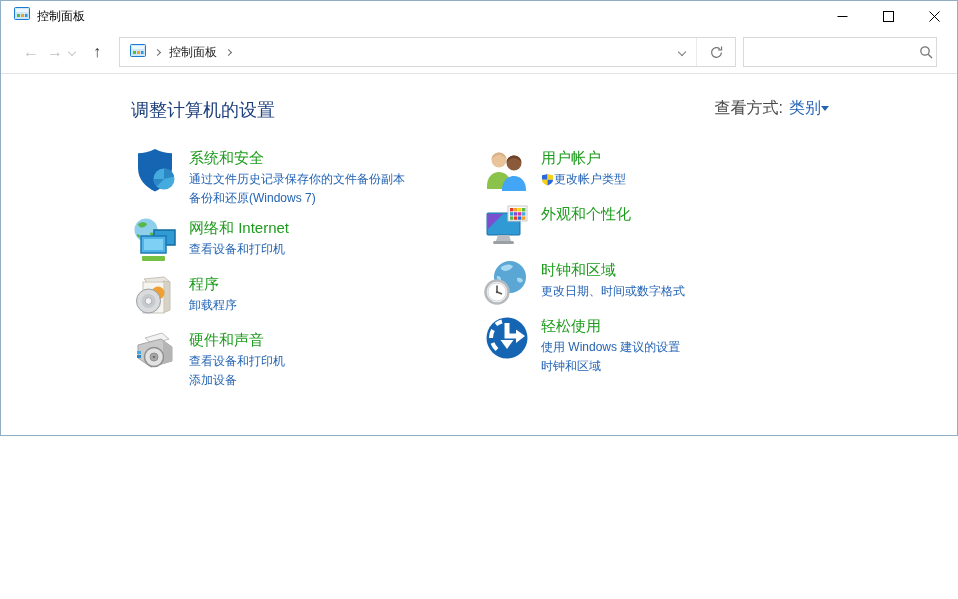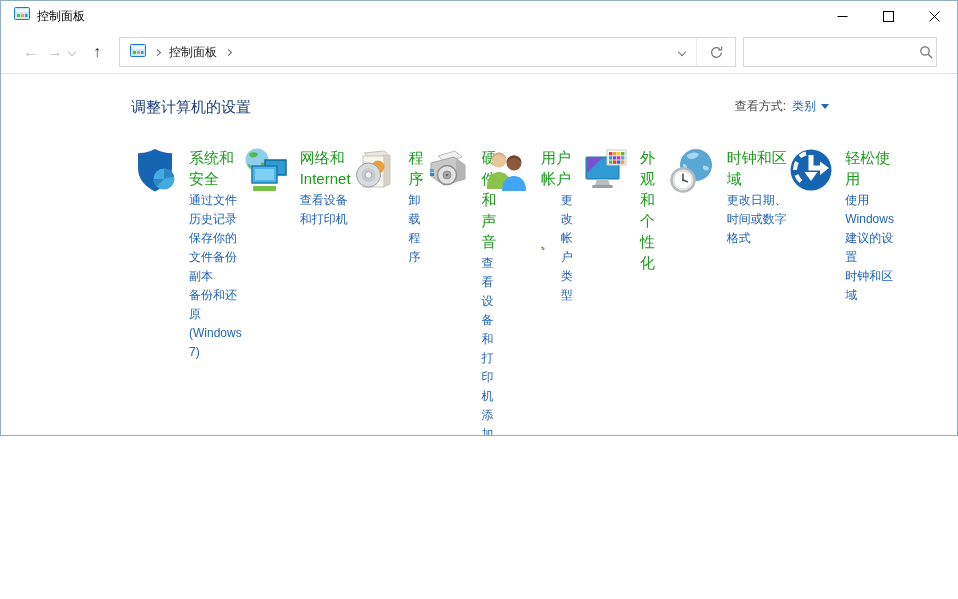--- a/index.html
+++ b/index.html
@@ -37,36 +37,36 @@
   .addr-dropdown{width:30px;height:28px;display:flex;align-items:center;justify-content:center;border-right:1px solid #ececec;}
   .addr-refresh{width:38px;height:28px;display:flex;align-items:center;justify-content:center;}
 
   .searchbox{width:194px;height:30px;border:1px solid var(--box-border);display:flex;align-items:center;}
   .searchbox input{flex:1;border:none;outline:none;height:26px;padding:0 8px;font-size:12px;font-family:inherit;}
   .search-icon-wrap{width:30px;display:flex;align-items:center;justify-content:center;}
 
   
   .content{position:relative;height:524px;background:#fff;}
   .content-header{position:absolute;top:24px;left:130px;right:128px;display:flex;justify-content:space-between;align-items:flex-start;}
-  .page-title{font-size:15px;font-weight:normal;color:var(--header-navy);}
-  .view-by{font-size:12px;display:flex;align-items:center;gap:6px;}
+  .page-title{font-size:18px;font-weight:normal;color:var(--header-navy);}
+  .view-by{font-size:16px;display:flex;align-items:center;gap:6px;}
   .view-by-label{color:var(--view-label-gray);}
-  .view-by-value{color:var(--link-blue);text-decoration:none;display:flex;align-items:center;gap:5px;}
+  .view-by-value{color:var(--link-blue);text-decoration:none;display:flex;align-items:center;}
   .tri-down{width:0;height:0;border-left:4px solid transparent;border-right:4px solid transparent;border-top:5px solid var(--link-blue);}
 
   .columns{position:absolute;top:72px;left:130px;display:flex;}
-  .col{display:flex;flex-direction:row;}
+  .col{display:flex;flex-direction:column;}
   .col.left{width:352px;}
   .col.right{width:420px;}
   .category{display:flex;margin-bottom:8px;min-height:48px;}
   .cat-icon{width:48px;height:48px;flex:0 0 48px;cursor:pointer;}
   .cat-text{margin-left:10px;padding-top:1px;}
   .cat-title{display:inline-block;color:var(--category-green);font-size:15px;line-height:21px;margin-bottom:2px;text-decoration:none;cursor:pointer;}
   .task{display:block;color:var(--link-blue);font-size:12px;line-height:19px;text-decoration:none;cursor:pointer;}
-  .task-shield{display:flex;align-items:center;gap:16px;}
+  .task-shield{display:flex;align-items:center;gap:0;}
 </style>
 </head>
 <body>
 
 <div class="window">
 
   <div class="titlebar">
     <div class="title-left">
       <span>
         <svg width="16" height="16" viewBox="0 0 16 16">

